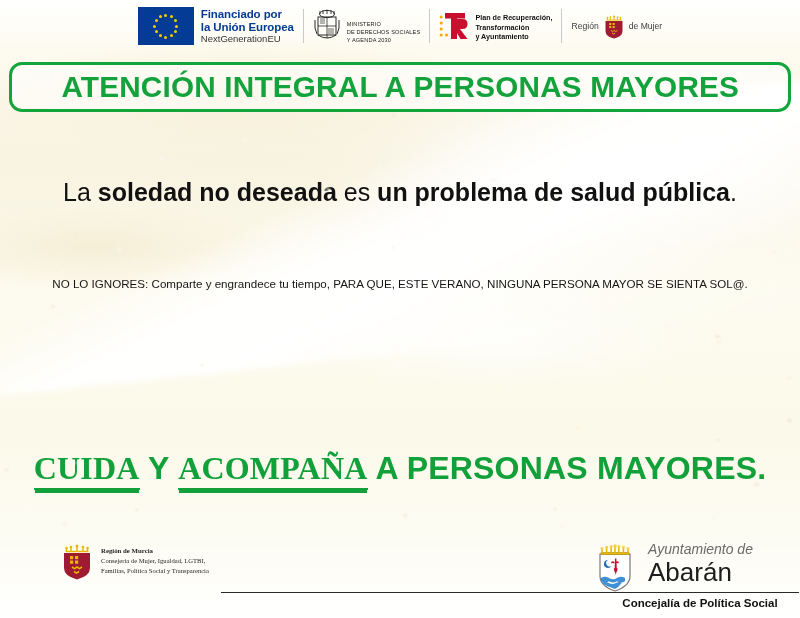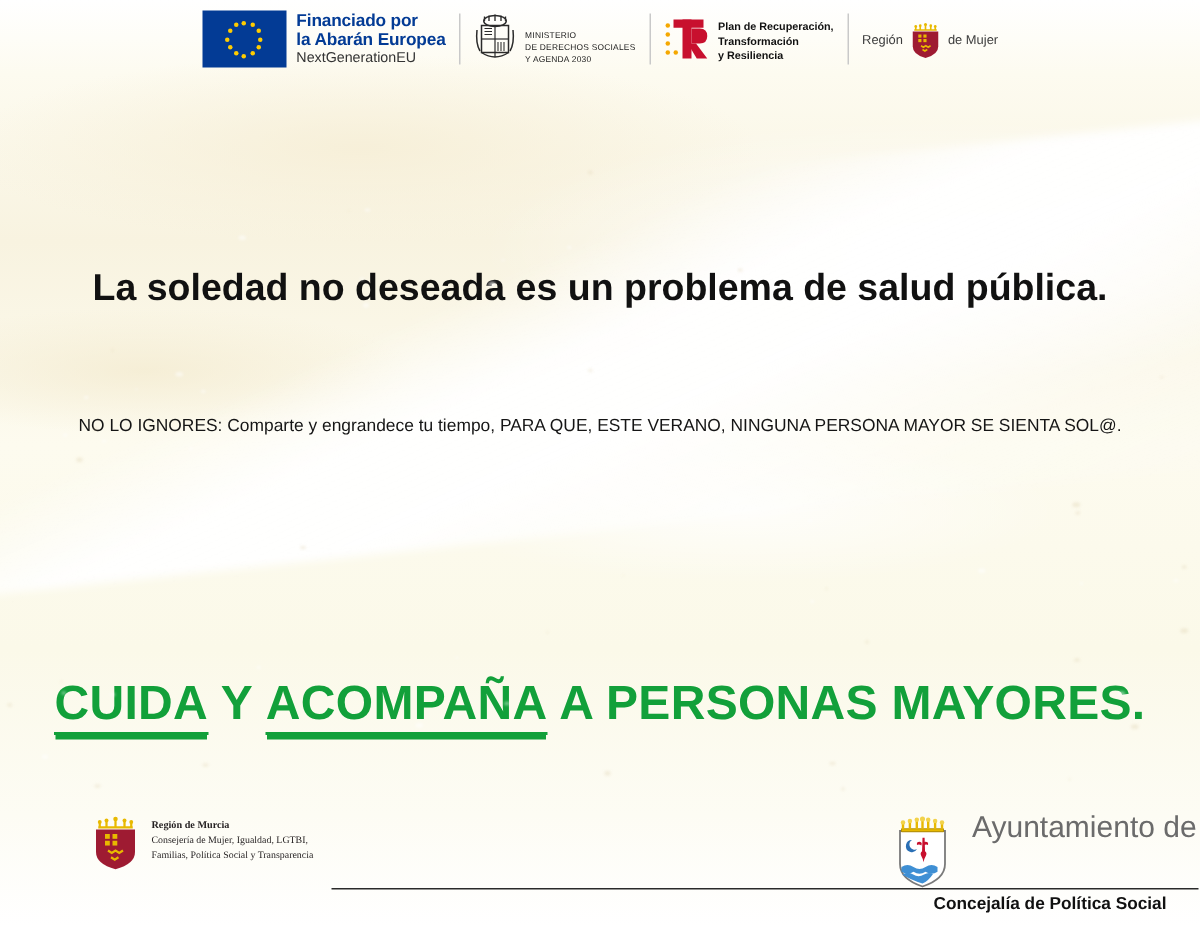--- a/index.html
+++ b/index.html
@@ -65,55 +65,56 @@
     color:#13a23c;font-weight:bold;font-size:30px;letter-spacing:0.2px;
     white-space:nowrap;transform:scaleX(0.99);
   }
 
   
   .subtitle{
     position:absolute;left:0;top:178px;width:800px;text-align:center;
     font-size:25px;color:#111;white-space:nowrap;
   }
   .subtitle .b{font-weight:bold;margin-top:22px;}
-  .subtitle .n{font-weight:bold;}
+  .subtitle .n{font-weight:normal;}
 
   .note{
     position:absolute;left:0;top:277px;width:800px;text-align:center;
     font-size:11.6px;color:#151515;white-space:nowrap;
   }
 
   .big1{
     position:absolute;left:0;top:386px;width:800px;text-align:center;
     color:#12a03a;font-weight:bold;font-size:32px;white-space:nowrap;letter-spacing:0.2px;
   }
   .big2{
     position:absolute;left:0;top:450px;width:800px;text-align:center;
     color:#12a03a;font-weight:bold;font-size:32px;white-space:nowrap;letter-spacing:0.2px;
   }
   .dbl{
     position:relative;display:inline-block;
     border-bottom:2px solid #12a03a;
     box-shadow:0 4px 0 -1px #12a03a;
     padding-bottom:1px;
+    font-family:Liberation Serif, serif;
   }
 
   
   .foot-left{position:absolute;left:62px;top:541px;display:flex;align-items:center;}
   .rm-shield-big{width:30px;height:40px;position:relative;flex:none;}
   .foot-left-txt{margin-left:9px;color:#231f20;line-height:1.5;}
   .fl-l1{font-size:6.8px;font-weight:bold;font-family:"Liberation Serif",serif;}
   .fl-l2,.fl-l3{font-size:6.6px;font-family:"Liberation Serif",serif;white-space:nowrap;}
 
   .rule{position:absolute;left:221px;top:592px;width:578px;height:1px;background:#2a2a2a;}
 
   .foot-right{position:absolute;left:592px;top:542px;display:flex;align-items:flex-start;}
   .ab-shield{width:46px;height:52px;position:relative;flex:none;}
   .ab-txt{margin-left:10px;}
-  .ab-l1{color:#6b6b6b;font-size:20px;line-height:1;}
+  .ab-l1{color:#6b6b6b;font-size:14px;line-height:1;font-style:italic;}
   .ab-l2{color:#1d1d1d;font-size:26px;line-height:1.08;margin-top:2px;}
   .concejalia{
     position:absolute;left:600px;top:597px;width:200px;text-align:center;
     font-size:11.5px;font-weight:bold;color:#111;white-space:nowrap;
   }
 </style>
 </head>
 <body>
 
 <div id="poster">
@@ -132,21 +133,21 @@
           <span class="eu-star" style="left: 32px; top: 27.0263px;"></span>
           <span class="eu-star" style="left: 26.5px; top: 28.5px;"></span>
           <span class="eu-star" style="left: 21px; top: 27.0263px;"></span>
           <span class="eu-star" style="left: 16.9737px; top: 23px;"></span>
           <span class="eu-star" style="left: 15.5px; top: 17.5px;"></span>
           <span class="eu-star" style="left: 16.9737px; top: 12px;"></span>
           <span class="eu-star" style="left: 21px; top: 7.97372px;"></span>
         </div>
       <div class="eu-txt">
         <div class="eu-l1">Financiado por</div>
-        <div class="eu-l2">la Abarán Europea</div>
+        <div class="eu-l2">la Unión Europea</div>
         <div class="eu-l3">NextGenerationEU</div>
       </div>
     </div>
 
     <div class="sep"></div>
 
     <div class="logo-block">
       <div class="coa-es">
         <svg viewBox="0 0 28 36" width="28" height="36" aria-hidden="true">
           <ellipse cx="14" cy="6" rx="7.5" ry="3.6" fill="none" stroke="#2a2a2a" stroke-width="1"></ellipse>
@@ -180,21 +181,21 @@
           <circle cx="7.5" cy="25" r="1.5" fill="#f5a800"></circle>
           <rect x="6" y="3" width="20" height="5.5" fill="#c8102e"></rect>
           <rect x="12" y="3" width="6" height="26" fill="#c8102e"></rect>
           <path d="M18 9 h5.5 q5 0 5 5 q0 5 -5 5 h-5.5 z" fill="#c8102e"></path>
           <path d="M21 19 l7.5 10 h-7 l-6 -10 z" fill="#c8102e"></path>
         </svg>
       </div>
       <div class="prtr-txt">
         <div>Plan de Recuperación,</div>
         <div>Transformación</div>
-        <div>y Resiliencia</div>
+        <div>y Ayuntamiento</div>
       </div>
     </div>
 
     <div class="sep"></div>
 
     <div class="logo-block rm-wrap">
       <span class="rm-word">Región</span>
       <span class="rm-shield">
         <svg viewBox="0 0 20 26" width="20" height="26" aria-hidden="true">
           <path d="M1.5 8 h17 v10 q0 5.5 -8.5 7.6 Q1.5 23.5 1.5 18 z" fill="#9e1b32"></path>
@@ -210,20 +211,23 @@
           <rect x="8.6" y="13" width="2.1" height="2.1" fill="#e8b900"></rect>
           <path d="M7 17.5 l1.6 1 l1.6 -1 l1.6 1 l1.6 -1" stroke="#e8b900" stroke-width="1" fill="none"></path>
           <path d="M8 20 l1.6 1 l1.6 -1" stroke="#e8b900" stroke-width="1" fill="none"></path>
         </svg>
       </span>
       <span class="rm-word">de Mujer</span>
     </div>
 
   </div>
 
+  <div class="title-box">
+    <div class="title-text">ATENCIÓN INTEGRAL A PERSONAS MAYORES</div>
+  </div>
 
   <div class="subtitle">
     <span class="n">La </span><span class="b">soledad no deseada</span><span class="n"> es </span><span class="b">un problema de salud pública</span><span class="n">.</span>
   </div>
 
   <div class="note">NO LO IGNORES: Comparte y engrandece tu tiempo, PARA QUE, ESTE VERANO, NINGUNA PERSONA MAYOR SE SIENTA SOL@.</div>
 
   <div class="big2">
     <span class="dbl">CUIDA</span><span> Y </span><span class="dbl">ACOMPAÑA</span><span> A PERSONAS MAYORES.</span>
   </div>
@@ -271,20 +275,21 @@
         <path d="M16 18 a4 4 0 1 0 3.4 6 a3.2 3.2 0 1 1 -3.4 -6 z" fill="#2a6fb5"></path>
         <path d="M23 16.5 l1.4 0 l0.3 9 q1.6 1.2 0.5 3.2 q-1.2 1.9 -1.5 4.2 q-0.3 -2.3 -1.5 -4.2 q-1.1 -2 0.5 -3.2 z" fill="#c8102e"></path>
         <path d="M19.3 19.8 q1.8 -1.4 3.2 0.2 l-0.2 1.6 q-1.8 -1.1 -3 -0.2 z" fill="#c8102e"></path>
         <path d="M26.7 19.8 q-1.8 -1.4 -3.2 0.2 l0.2 1.6 q1.8 -1.1 3 -0.2 z" fill="#c8102e"></path>
         <path d="M9 36 q4 -2.6 8 0 q4 2.6 8 0 q4 -2.6 8 0 l0 3.2 q-4 2.6 -8 0 q-4 2.6 -8 0 q-4 2.6 -8 0 z" fill="#3f8fd4"></path>
         <path d="M9.6 41 q3.6 -2.2 7.2 0 q3.6 2.2 7.2 0 q3 -1.8 6 -0.4 q-3.2 4.8 -7 6.4 Q15 44.6 9.6 41 z" fill="#3f8fd4"></path>
       </svg>
     </span>
     <div class="ab-txt">
       <div class="ab-l1">Ayuntamiento de</div>
+      <div class="ab-l2">Abarán</div>
     </div>
   </div>
 
   <div class="concejalia">Concejalía de  Política Social</div>
 
 <span class="speck" style="width: 3.29407px; height: 1.97644px; left: 125.804px; top: 298.449px; background: rgba(255, 255, 255, 0.55); filter: blur(1px);"></span>
     <span class="speck" style="width: 3.52695px; height: 2.11617px; left: 551.588px; top: 196.706px; background: rgba(214, 199, 158, 0.3); filter: blur(1px);"></span>
     <span class="speck" style="width: 3.08799px; height: 1.8528px; left: 41.6139px; top: 288.762px; background: rgba(255, 255, 255, 0.55); filter: blur(1px);"></span>
     <span class="speck" style="width: 3.27433px; height: 1.9646px; left: 170.669px; top: 444.127px; background: rgba(255, 255, 255, 0.55); filter: blur(1px);"></span>
     <span class="speck" style="width: 1.65317px; height: 0.991905px; left: 364.23px; top: 421.332px; background: rgba(214, 199, 158, 0.3); filter: blur(1px);"></span>

